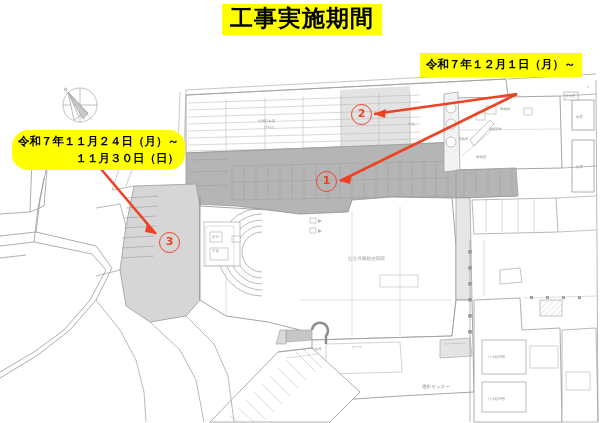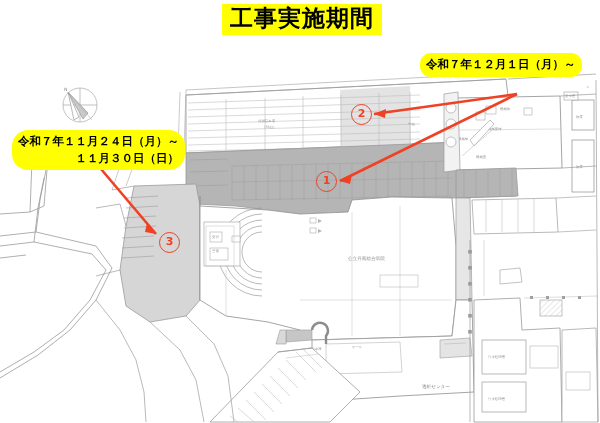--- a/index.html
+++ b/index.html
@@ -43,21 +43,20 @@
     font-weight: bold;
     line-height: 1.45;
     padding: 3px 6px 4px 6px;
     white-space: nowrap;
     letter-spacing: 0px;
   }
   #callout-right {
     left: 420px;
     top: 53px;
     text-align: left;
-    border-radius: 11px;
   }
   #callout-left {
     left: 12px;
     top: 130px;
     text-align: right;
     border-radius: 16px;
   }
   .callout .line1 { display: block; }
   .callout .line2 { display: block; }
 

